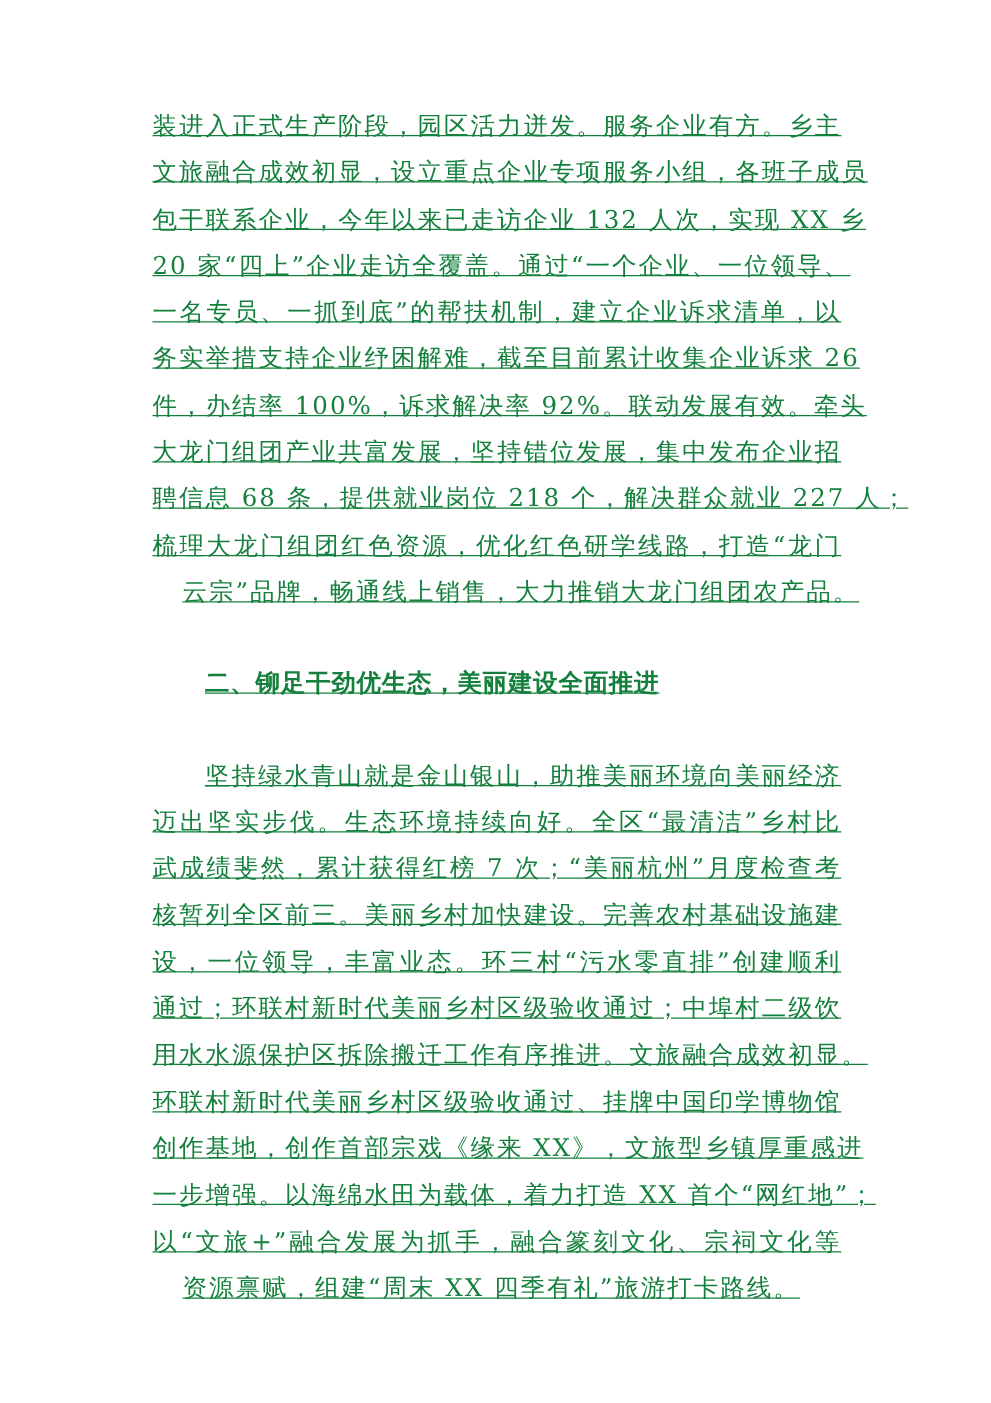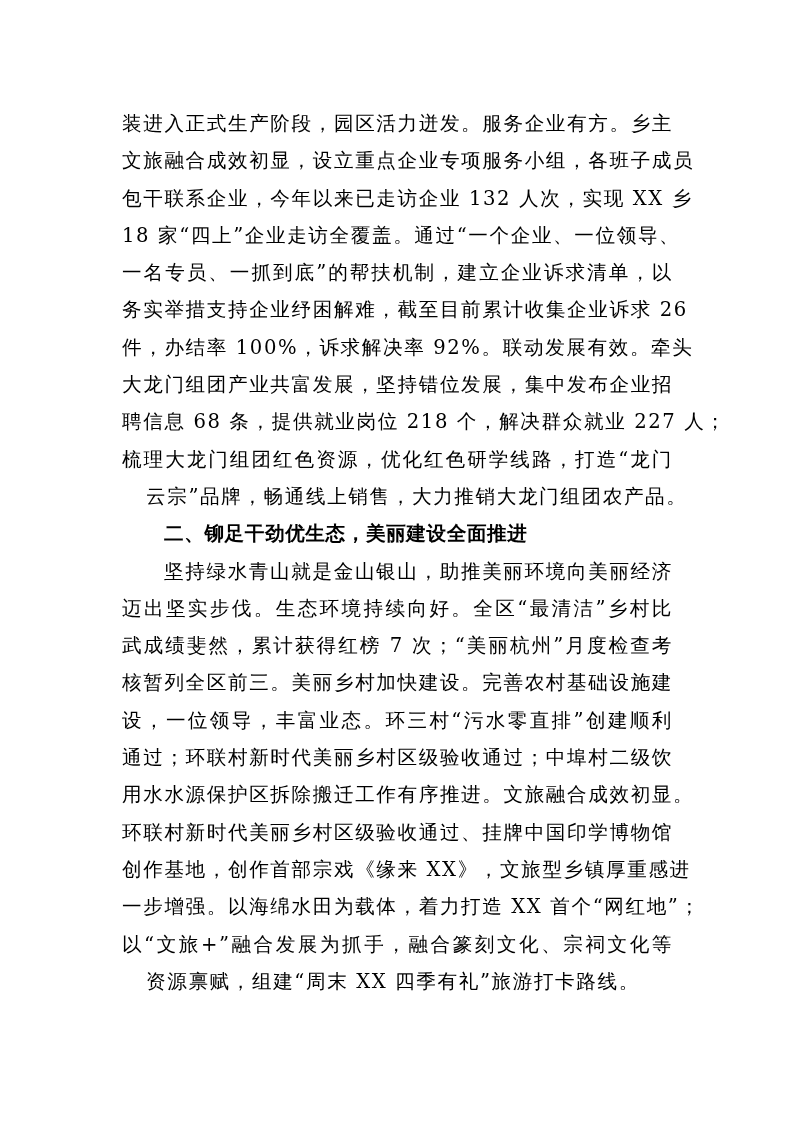--- a/index.html
+++ b/index.html
@@ -1,53 +1,54 @@
 <!DOCTYPE html>
 <html><head>
 <meta charset="utf-8">
 <style>
   html, body { margin: 0; padding: 0; background: #ffffff; }
   body { width: 793px; height: 1122px; position: relative; overflow: hidden; }
   .page {
     position: absolute;
     left: 122px;
-    top: 105px;
+    top: 82px;
     width: 551px;
-    color: #000000;
+    color: #15803d;
     font-family: "DejaVu Serif", "Liberation Serif", serif;
     font-size: 19.6px;
     letter-spacing: 1.6px;
     line-height: 37.3px;
+    text-decoration: underline;
   }
   .line {
     display: block;
     height: 37.3px;
     white-space: nowrap;
     text-align: justify;
     text-align-last: justify;
   }
   .line.last { text-align-last: left; margin-left: 24px; }
-  .indent { padding-left: 42px; }
+  .indent { padding-left: 42px; margin-top: 36px; }
   .heading {
     font-family: "DejaVu Sans", "Liberation Sans", sans-serif;
     font-weight: bold;
     font-size: 19.6px;
     letter-spacing: 0.6px;
     text-align-last: left;
   }
 </style>
 </head>
 <body>
 
 <div class="page">
   <div>
     <span class="line">装进入正式生产阶段，园区活力迸发。服务企业有方。乡主</span>
     <span class="line">文旅融合成效初显，设立重点企业专项服务小组，各班子成员</span>
     <span class="line">包干联系企业，今年以来已走访企业 132 人次，实现 XX 乡</span>
-    <span class="line">18 家“四上”企业走访全覆盖。通过“一个企业、一位领导、</span>
+    <span class="line">20 家“四上”企业走访全覆盖。通过“一个企业、一位领导、</span>
     <span class="line">一名专员、一抓到底”的帮扶机制，建立企业诉求清单，以</span>
     <span class="line">务实举措支持企业纾困解难，截至目前累计收集企业诉求 26</span>
     <span class="line">件，办结率 100%，诉求解决率 92%。联动发展有效。牵头</span>
     <span class="line">大龙门组团产业共富发展，坚持错位发展，集中发布企业招</span>
     <span class="line">聘信息 68 条，提供就业岗位 218 个，解决群众就业 227 人；</span>
     <span class="line">梳理大龙门组团红色资源，优化红色研学线路，打造“龙门</span>
     <span class="line last">云宗”品牌，畅通线上销售，大力推销大龙门组团农产品。</span>
   </div>
 
   <span class="line heading indent">二、铆足干劲优生态，美丽建设全面推进</span>

